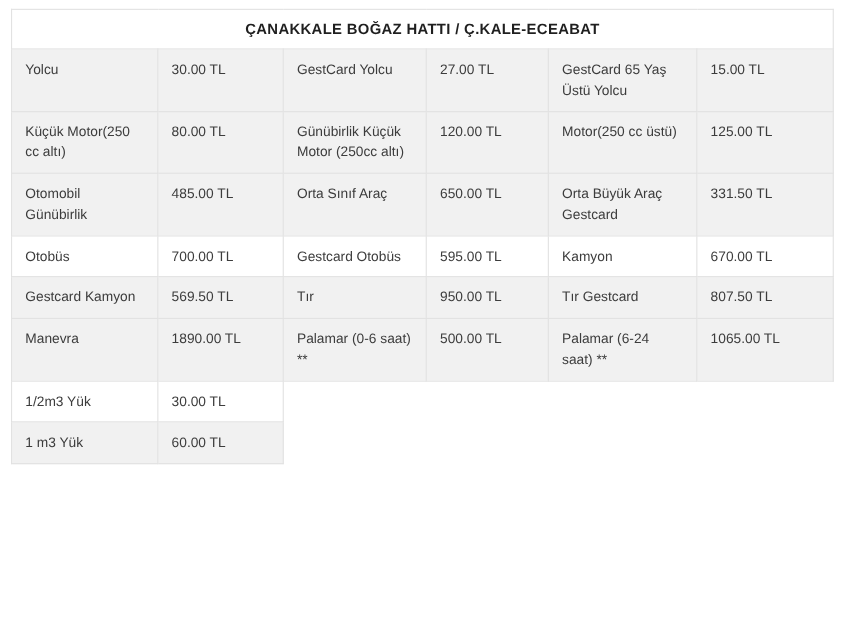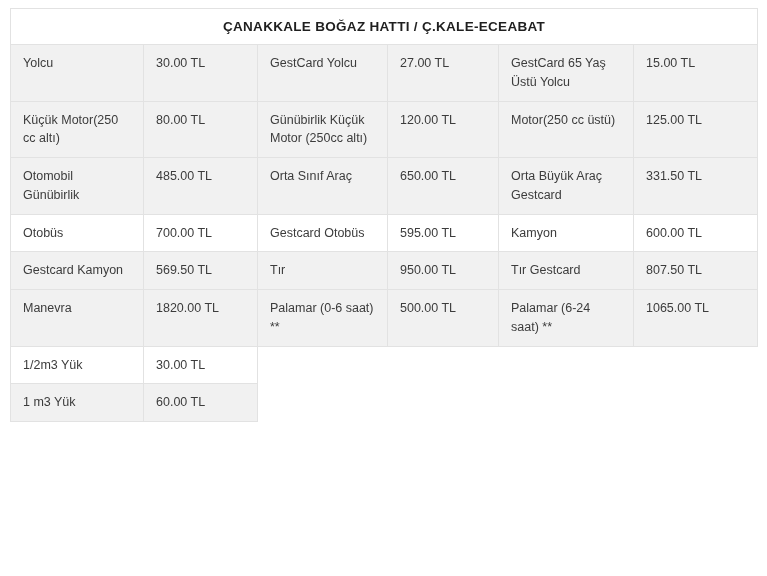--- a/index.html
+++ b/index.html
@@ -93,33 +93,33 @@
           <td>650.00 TL</td>
           <td>Orta Büyük Araç Gestcard</td>
           <td>331.50 TL</td>
         </tr>
         <tr>
           <td>Otobüs</td>
           <td>700.00 TL</td>
           <td>Gestcard Otobüs</td>
           <td>595.00 TL</td>
           <td>Kamyon</td>
-          <td>600.00 TL</td>
+          <td>670.00 TL</td>
         </tr>
         <tr class="shaded">
           <td>Gestcard Kamyon</td>
           <td>569.50 TL</td>
           <td>Tır</td>
           <td>950.00 TL</td>
           <td>Tır Gestcard</td>
           <td>807.50 TL</td>
         </tr>
         <tr class="shaded">
           <td>Manevra</td>
-          <td>1820.00 TL</td>
+          <td>1890.00 TL</td>
           <td>Palamar (0-6 saat) **</td>
           <td>500.00 TL</td>
           <td>Palamar (6-24 saat) **</td>
           <td>1065.00 TL</td>
         </tr>
         <tr>
           <td>1/2m3 Yük</td>
           <td>30.00 TL</td>
           <td colspan="4" class="empty"></td>
         </tr>

